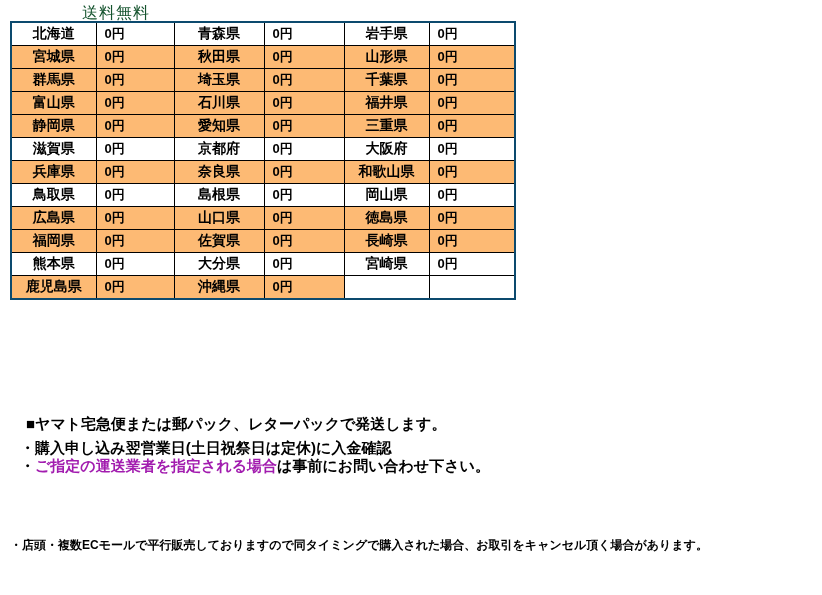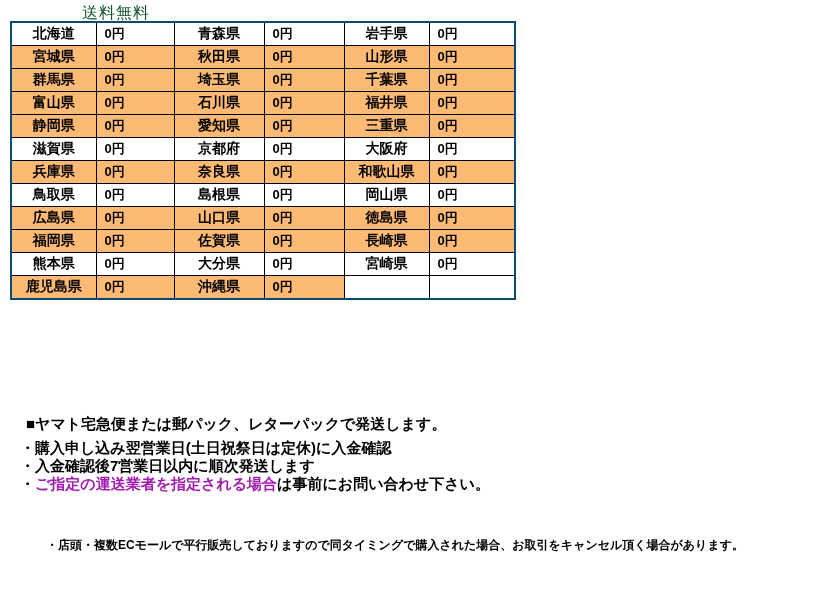--- a/index.html
+++ b/index.html
@@ -76,21 +76,20 @@
     line-height: 18px;
     white-space: nowrap;
   }
   .bullet-line .red { color: #a21caf; }
   .fine-print {
     position: absolute;
     left: 10px; top: 537px;
     font-size: 12px;
     font-weight: bold;
     white-space: nowrap;
-    margin-left: 36px;
   }
 </style>
 </head>
 <body>
 
 <div id="screen">
 
   <div class="free-ship">送料無料</div>
 
   <table class="fees">
@@ -199,21 +198,20 @@
           <td class="name empty"></td>
           <td class="fee empty"></td>
         </tr>
       </tbody>
   </table>
 
   <div class="notes-heading">■ヤマト宅急便または郵パック、レターパックで発送します。</div>
 
   <div class="bullet-list">
     <div class="bullet-line">・購入申し込み翌営業日(土日祝祭日は定休)に入金確認</div>
-    <div class="bullet-line">・入金確認後7営業日以内に順次発送します</div>
     <div class="bullet-line">
       <span>・</span><span class="red">ご指定の運送業者を指定される場合</span><span>は事前にお問い合わせ下さい。</span>
     </div>
   </div>
 
   <div class="fine-print">・店頭・複数ECモールで平行販売しておりますので同タイミングで購入された場合、お取引をキャンセル頂く場合があります。</div>
 
 </div>
 
 </body></html>

